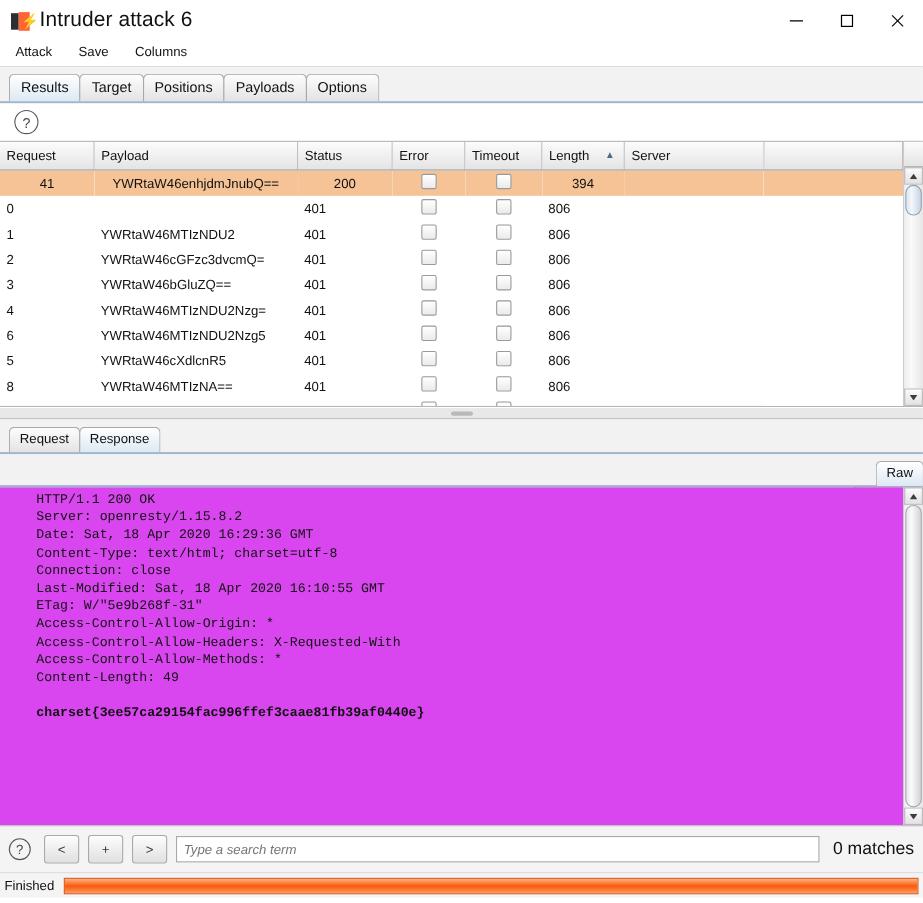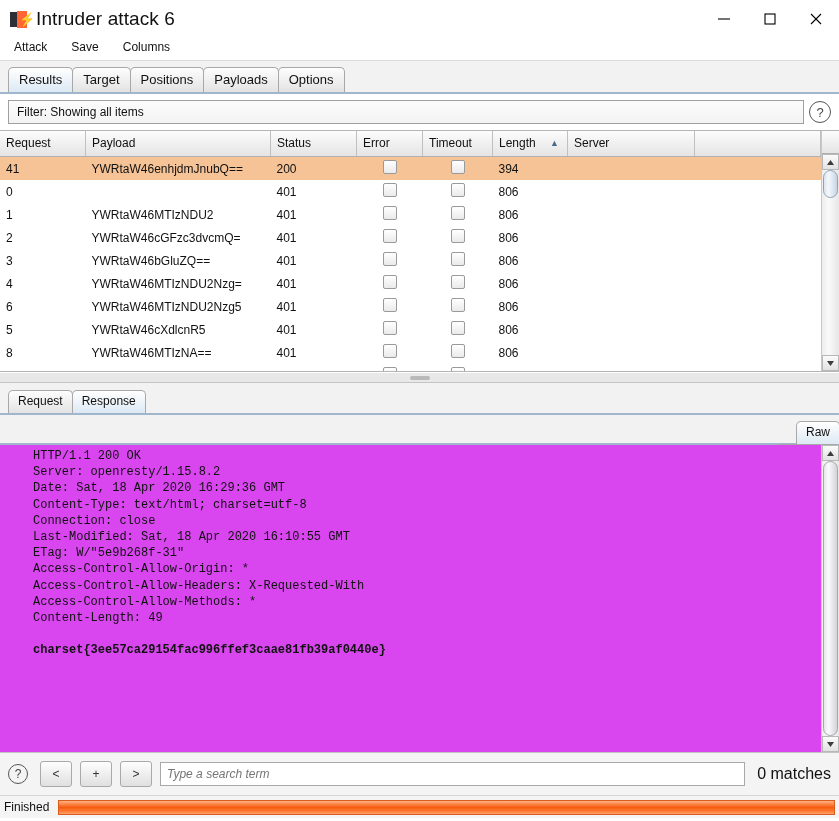--- a/index.html
+++ b/index.html
@@ -195,20 +195,21 @@
     padding: 3px 6px 3px 6px;
     height: 15px;
     border: none;
     white-space: nowrap;
     overflow: hidden;
     color: #111;
     cursor: default;
   }
   tr.selected td {
     background: #f5c396;
+    text-align: center;
   }
   .col-request { width: 73px; }
   .col-payload { width: 172px; }
   .col-status  { width: 73px; }
   .col-error   { width: 53px; }
   .col-timeout { width: 57px; }
   .col-length  { width: 62px; }
   .col-comment { width: auto; }
   .chk {
     width: 12px; height: 12px;
@@ -458,21 +459,20 @@
 
 <div class="tabstrip">
   <div class="tab active">Results</div>
   <div class="tab">Target</div>
   <div class="tab">Positions</div>
   <div class="tab">Payloads</div>
   <div class="tab">Options</div>
 </div>
 
 <div class="filterrow">
-  <div class="filterbox">Filter: Showing all items</div>
   <div class="help-icon">?</div>
 </div>
 
 <div class="results-area">
   <div class="table-wrap">
     <table class="results">
       <thead>
         <tr>
           <th class="col-request">Request</th>
           <th class="col-payload">Payload</th>

